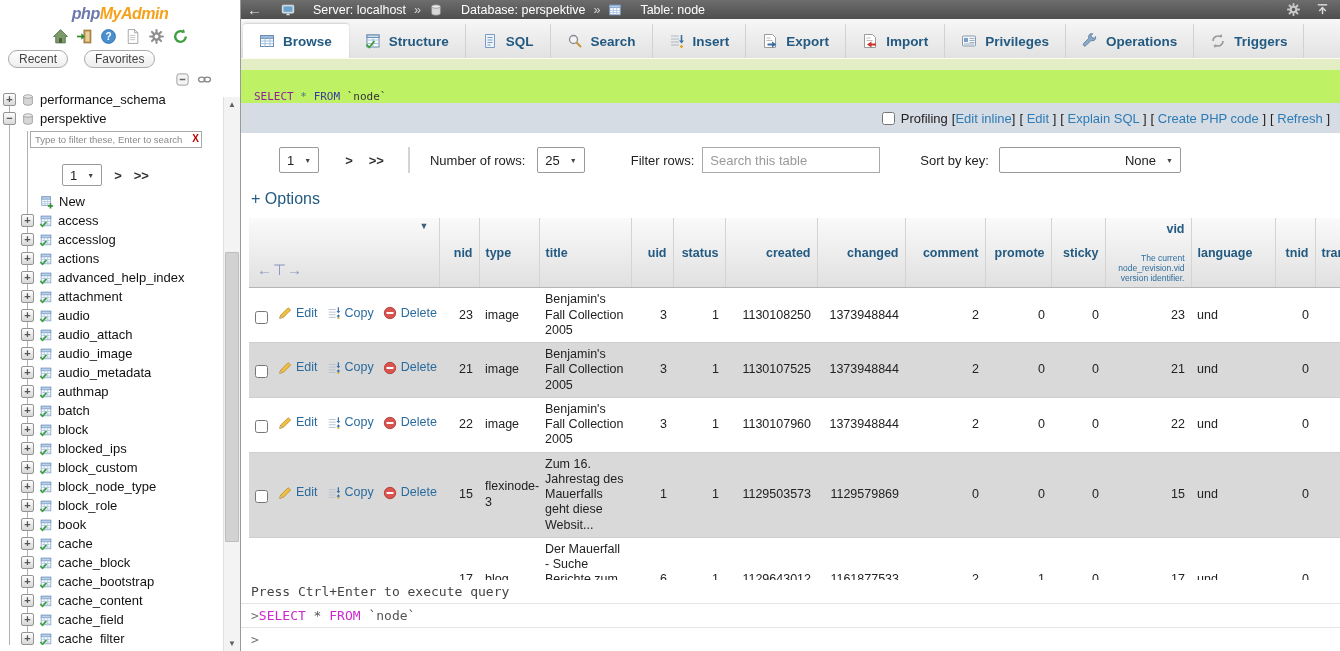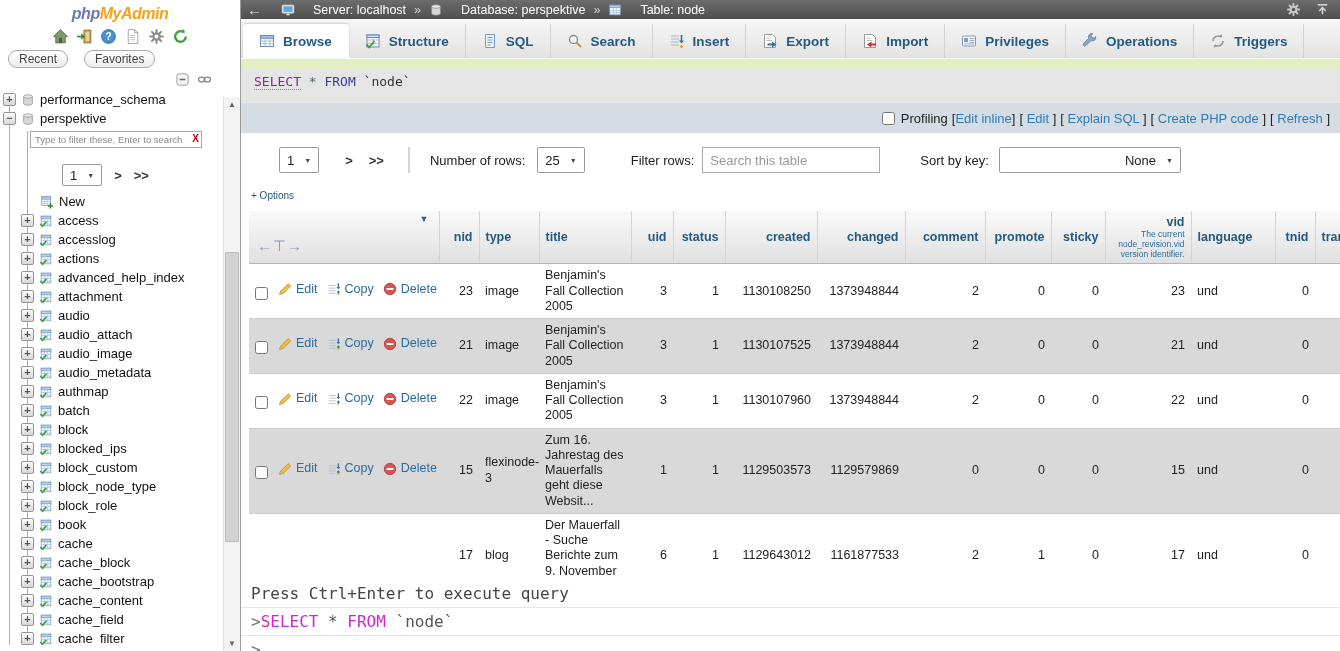--- a/index.html
+++ b/index.html
@@ -47,21 +47,21 @@
 .back-arrow{font-size:15px;color:#e0e0e0;margin-right:14px;cursor:pointer}
 .crumb{display:flex;align-items:center;gap:18px;cursor:pointer}
 .crumb-sep{color:#d8d8d8;margin:0 3px}
 .topbar-right{margin-left:auto;display:flex;gap:14px;align-items:center}
 .topbar-right .icon{width:15px;height:15px;cursor:pointer}
 .tabbar{height:39px;background:linear-gradient(#f7f7f7,#e2e2e2);display:flex;align-items:flex-end;padding-left:2px;flex:0 0 auto}
 .tab{height:34px;display:flex;align-items:center;gap:8px;padding:0 16px;font-size:13.5px;font-weight:bold;color:#235a81;border-right:1px solid #d2d2d2;cursor:pointer}
 .tab .icon{width:16px;height:16px}
 .tab.active{background:#fff;border-radius:3px 3px 0 0;border-right-color:transparent;box-shadow:0 -1px 2px rgba(0,0,0,.15)}
 .flash-strip{height:12px;background:#e4eec4;border-top:1px solid #fbfdf2;flex:0 0 auto}
-.query-box{height:33px;background:#e5e5e5;font-family:"DejaVu Sans Mono",monospace;font-size:13px;padding:4px 0 0 13px;color:#333;flex:0 0 auto}
+.query-box{height:33px;background:#bef264;font-family:"DejaVu Sans Mono",monospace;font-size:11px;padding:20px 0 0 13px;color:#333;flex:0 0 auto}
 .qkw{color:#91219b;border-bottom:1px dotted #888}
 .qstar{color:#50707a}.qfrom{color:#3b3b9d}.qid{color:#333}
 .profiling-row{height:30px;background:#d5dce4;display:flex;align-items:center;justify-content:flex-end;font-size:13px;color:#222;padding-right:10px;flex:0 0 auto}
 .profiling-row span{white-space:pre}
 .profiling-row input{margin-right:6px}
 .plink-wrap{margin-left:4px}
 .p-link{color:#2e7bb5;cursor:pointer}
 .content-zone{flex:1;overflow:hidden;background:#fff;padding-left:8px}
 .controls-row{display:flex;align-items:center;margin-top:13px;height:28px;font-size:13px;color:#222}
 .ctl-select{height:26px}
@@ -69,41 +69,41 @@
 .controls-row .pglink.n1{margin-left:26px}
 .controls-row .pglink.n2{margin-left:16px}
 .vdiv{width:2px;height:26px;background:#d4d4d4;margin:0 20px 0 24px}
 .lab-rows{margin-right:12px}
 .sel-rows{margin-left:0}
 .lab-filter{margin-left:46px;margin-right:8px}
 .search-input{width:178px;height:26px;border:1px solid #aaa;padding:0 7px;font-size:13px;font-family:"Liberation Sans",sans-serif;color:#333}
 .search-input::placeholder{color:#999}
 .lab-sort{margin-left:40px;margin-right:10px}
 .sel-sort{width:182px;justify-content:flex-end}
-.options-toggle{margin:16px 4px 10px 2px;font-size:10px;color:#235a81;cursor:pointer;display:inline-block}
+.options-toggle{margin:16px 4px 10px 2px;font-size:16px;color:#235a81;cursor:pointer;display:inline-block}
 .table-wrap{overflow:hidden;width:1092px}
 table.grid{border-collapse:collapse;table-layout:fixed;width:1126px;font-size:12.5px;color:#222}
 .grid th{background:linear-gradient(#fafafa,#e0e0e0);font-weight:bold;color:#235a81;padding:4px 6px;border-bottom:1px solid #b5b5b5;border-right:1px solid #d4d4d4;vertical-align:middle;height:44px}
 .grid td{padding:4px 6px;line-height:1.22;vertical-align:middle;border-bottom:1px solid #cfcfcf;overflow:hidden}
 .grid tr.even td{background:#d9d9d9}
 .grid .r{text-align:right}
 .grid .l{text-align:left}
 .th-act{position:relative}
 .move-widget{position:absolute;left:8px;bottom:8px;color:#8a94c2;font-size:15px;letter-spacing:1px;font-weight:normal;cursor:pointer}
 .sort-arrow{position:absolute;top:3px;right:10px;font-size:9px;color:#3e607c;cursor:pointer}
-.col-note{font-size:8.5px;font-weight:normal;color:#2e6e9e;line-height:1.15;text-align:right;margin-top:1px}
+.col-note{font-size:8.5px;font-weight:normal;color:#2e6e9e;line-height:1.15;text-align:right;margin-top:18px}
 .c-act{white-space:nowrap}
 .c-act input{vertical-align:middle;margin-right:10px}
 .act-link{display:inline-flex;align-items:center;gap:4px;color:#2a6b9e;margin-right:9px;cursor:pointer}
 .act-link .icon{width:14px;height:14px}
 .console-bar{height:18px;background:linear-gradient(#e0e0e0,#c5c5c5);border-top:1px solid #9a9a9a;display:flex;align-items:center;font-size:12.5px;color:#111;padding:0 12px 0 8px;gap:6px;flex:0 0 auto}
 .console-bar .icon{width:12px;height:12px}
 .console-menu{margin-left:auto;display:flex;gap:20px}
 .console-menu span{cursor:pointer;color:#222}
-.console-body{height:71px;background:#fff;font-family:"DejaVu Sans Mono",monospace;font-size:16px;color:#444;flex:0 0 auto}
+.console-body{height:71px;background:#fff;font-family:"DejaVu Sans Mono",monospace;font-size:13px;color:#444;flex:0 0 auto}
 .console-line{padding:4px 10px;border-bottom:1px solid #e5e5e5}
 .console-line.noborder{border-bottom:none}
 .cprompt{color:#777}
 .ckw{color:#cc28cc}
 .cplain{color:#555}
 </style>
 </head>
 <body>
 
 <div class="app">

